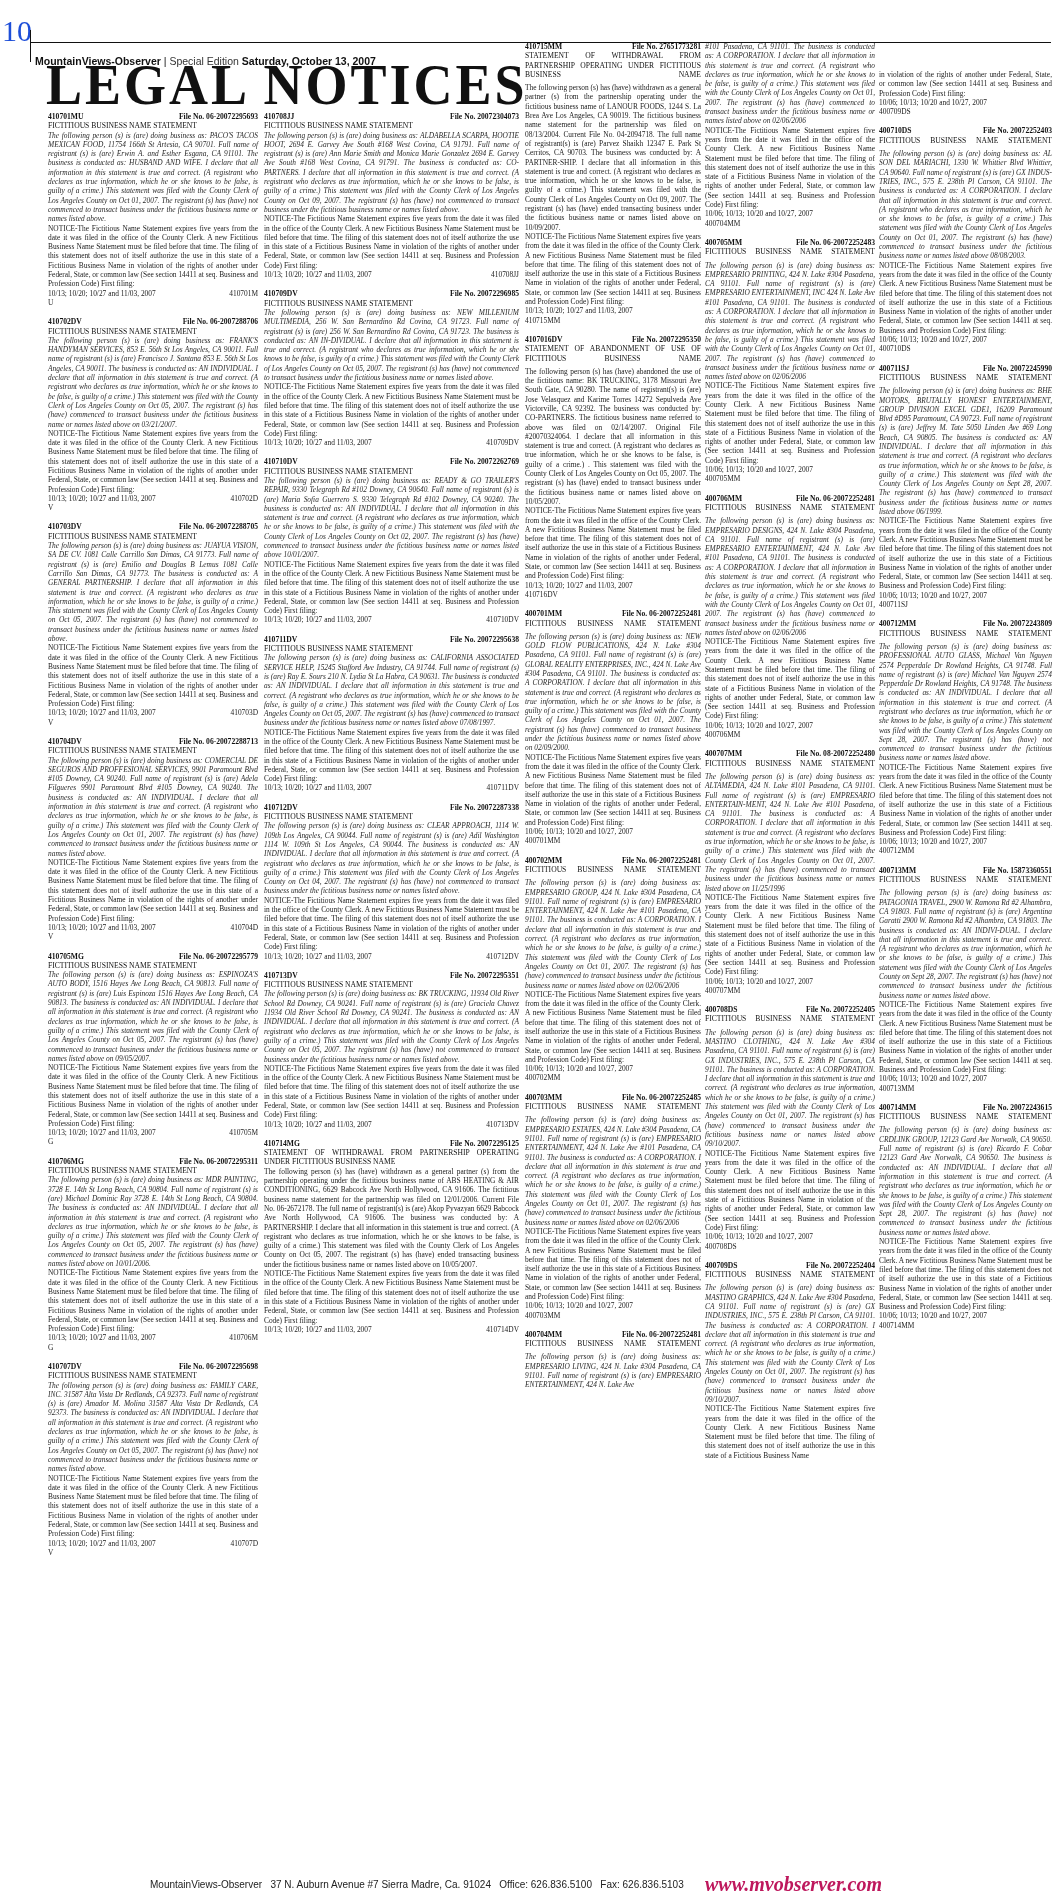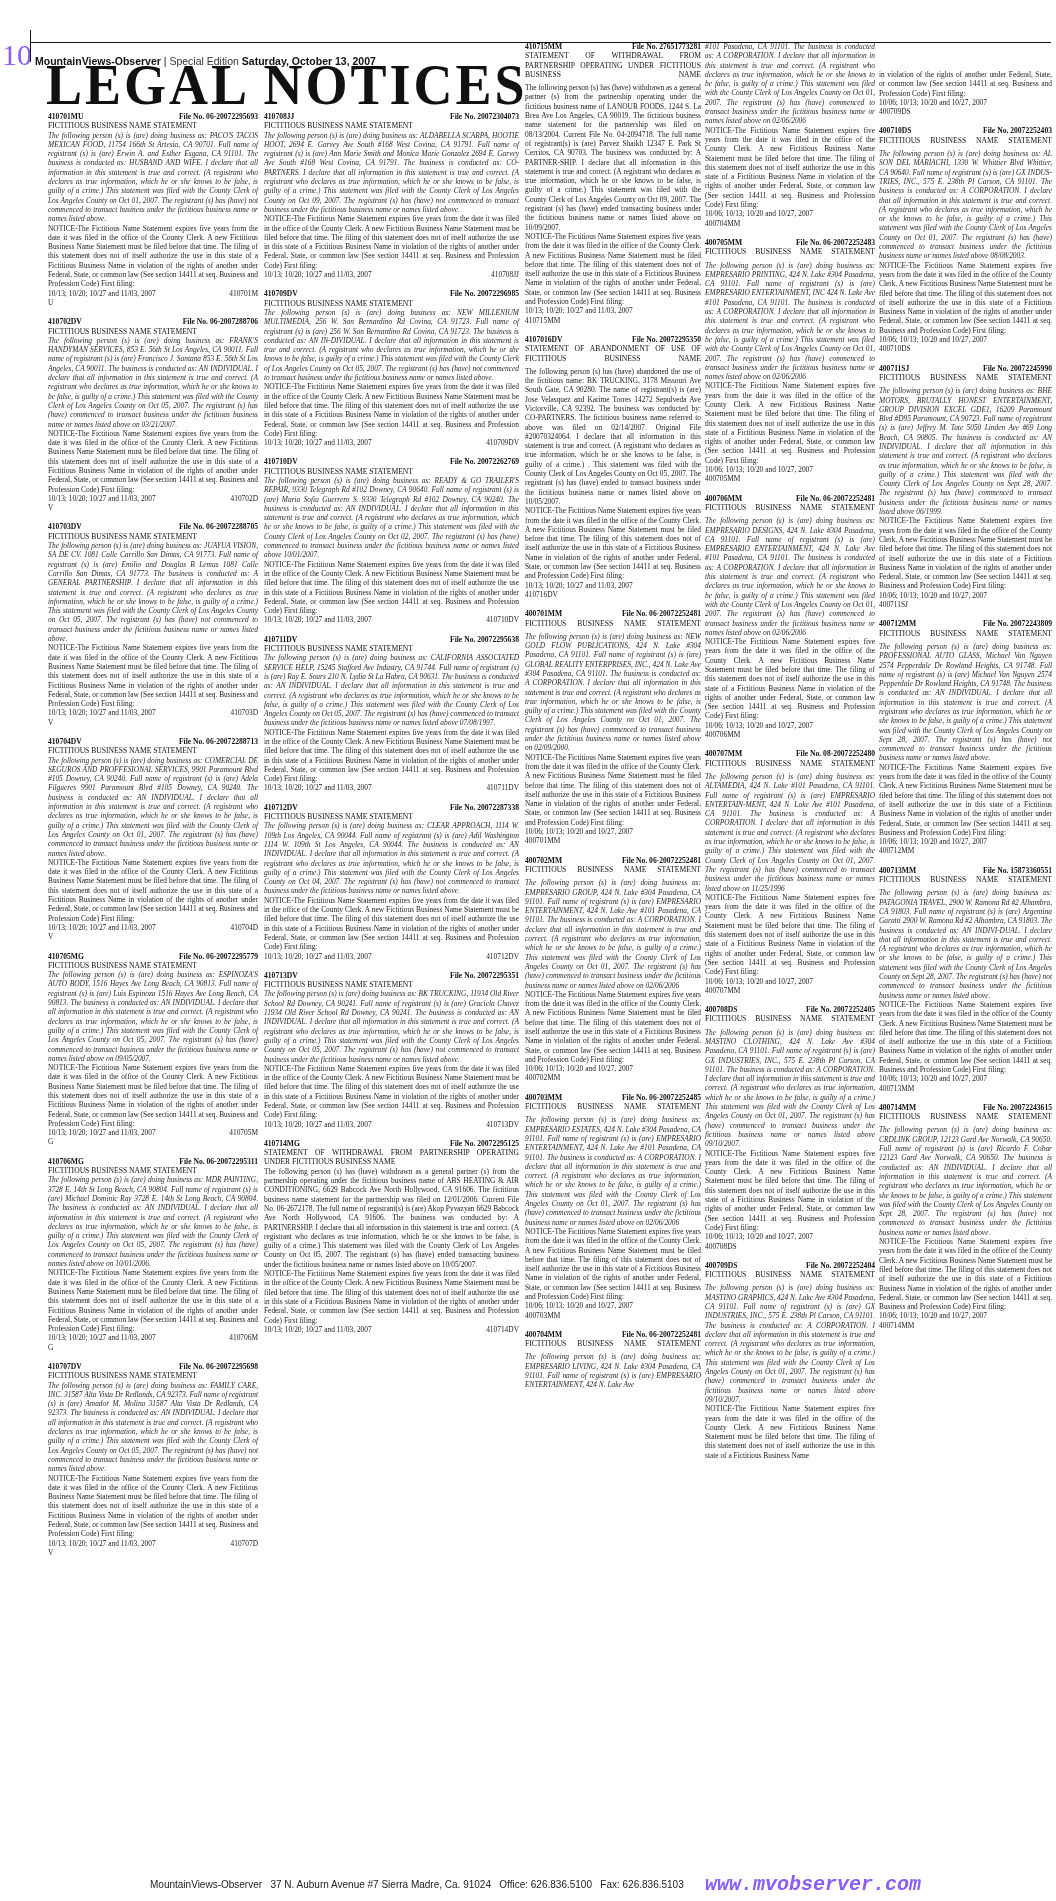--- a/index.html
+++ b/index.html
@@ -1,18 +1,18 @@
 <!DOCTYPE html>
 <html><head>
 <meta charset="utf-8">
 <style>
   * { box-sizing: border-box; margin: 0; padding: 0; }
   html, body { width: 1056px; height: 1901px; background: #ffffff; overflow: hidden; }
   body { position: relative; font-family: "Liberation Serif", "DejaVu Serif", serif; color: #1a1a1a; }
-  .pagenum { position: absolute; left: 2px; top: 40px; font-size: 30px; line-height: 30px; font-family: "Liberation Serif", serif; color: #8b5cf6; }
+  .pagenum { position: absolute; left: 2px; top: 16px; font-size: 30px; line-height: 30px; font-family: "Liberation Serif", serif; color: #1d4ed8; }
   .vrule { position: absolute; left: 30px; top: 30px; width: 1px; height: 32px; background: #111; }
   .hrule { position: absolute; left: 30px; top: 42px; width: 1021px; height: 1px; background: #111; }
   .edition { position: absolute; left: 35px; top: 47px; font-family: "Liberation Sans", sans-serif; font-size: 10.5px; color: #111; white-space: nowrap; margin-top: 8px; }
   .edition .paper { font-weight: bold; }
   .edition .special { color: #333; }
   .edition .date { font-weight: bold; }
   .masthead { position: absolute; left: 46px; top: 57px; font-family: "Liberation Serif", serif; font-weight: bold; font-size: 54px; letter-spacing: 3px; line-height: 54px; color: #111; transform: scaleY(1.05); transform-origin: top left; }
 
   .col { position: absolute; font-size: 7.4px; line-height: 9.3px; text-align: justify; color: #222; }
   .c1 { left: 48px; top: 112px; width: 210px; }
@@ -26,21 +26,21 @@
   .ntitle { font-weight: normal; font-size: 7.6px; line-height: 9.3px; color: #111; text-align: justify; text-align-last: justify; }
   .ntitle.left { text-align-last: left; }
   .gap { height: 4px; }
   .body-it { font-style: italic; color: #2a2a2a; }
   .body-rm { color: #222; }
   .filing { display: flex; justify-content: space-between; color: #222; align-items: flex-end; }
   .tail { color: #222; }
 
   .footer { position: absolute; left: 0; top: 1876px; width: 1032px; height: 18px; font-family: "Liberation Sans", sans-serif; font-size: 10px; color: #222; white-space: nowrap; }
   .footer .fl { position: absolute; left: 150px; top: 3px; }
-  .footer .web { position: absolute; left: 705px; top: -3px; font-family: Liberation Mono, monospace; font-style: italic; font-weight: bold; font-size: 20px; color: #8b5cf6; }
+  .footer .web { position: absolute; left: 705px; top: -3px; font-family: Liberation Serif, serif; font-style: italic; font-weight: bold; font-size: 20px; color: #be185d; }
 </style>
 </head>
 <body>
 
 <div class="pagenum">10</div>
 <div class="vrule"></div>
 <div class="hrule"></div>
 <div class="edition">
   <span class="paper">MountainViews-Observer</span>
   <span>|</span>

